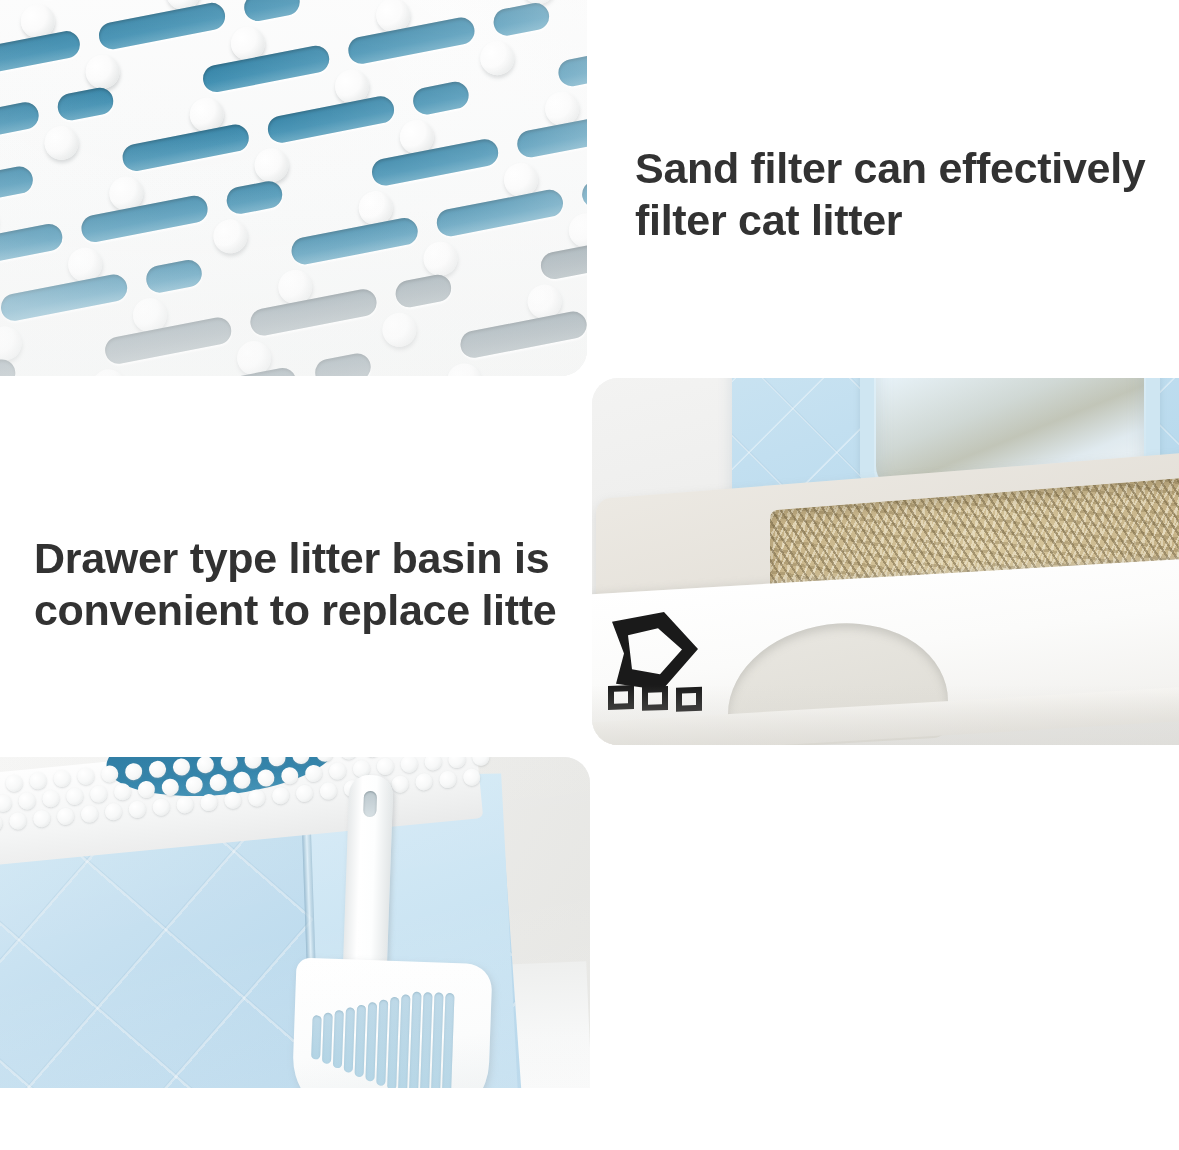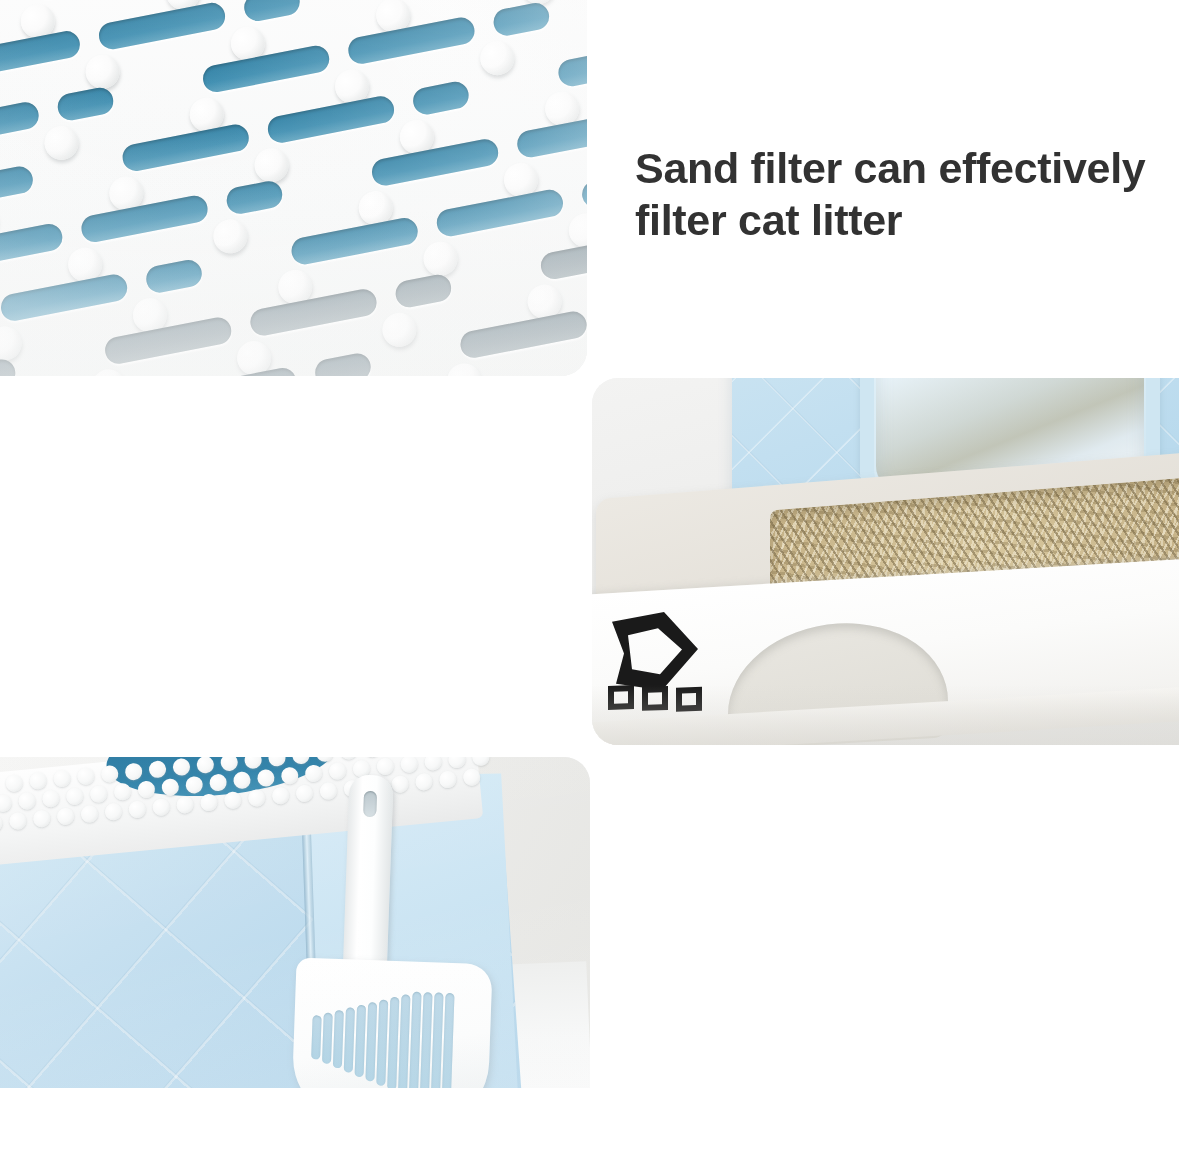--- a/index.html
+++ b/index.html
@@ -402,20 +402,22 @@
         <div class="slot long steel" style="left: 606px; top: 440px;"></div>
         <div class="bump" style="left: 586px; top: 470px;"></div>
         <div class="slot short steel" style="left: 700px; top: 502px;"></div>
       </div>
     <div class="blur-veil"></div>
   </div>
 
   <div class="caption" id="caption-filter">Sand filter can effectively
 filter cat litter</div>
 
+  <div class="caption" id="caption-drawer">Drawer type litter basin is
+convenient to replace litte</div>
 
   <div class="photo" id="photo-drawer">
     <div class="scene"></div>
 
     <div class="box-body">
       <div class="quilt"></div>
     </div>
 
     <div class="door-frame">
       <div class="door-glass">

